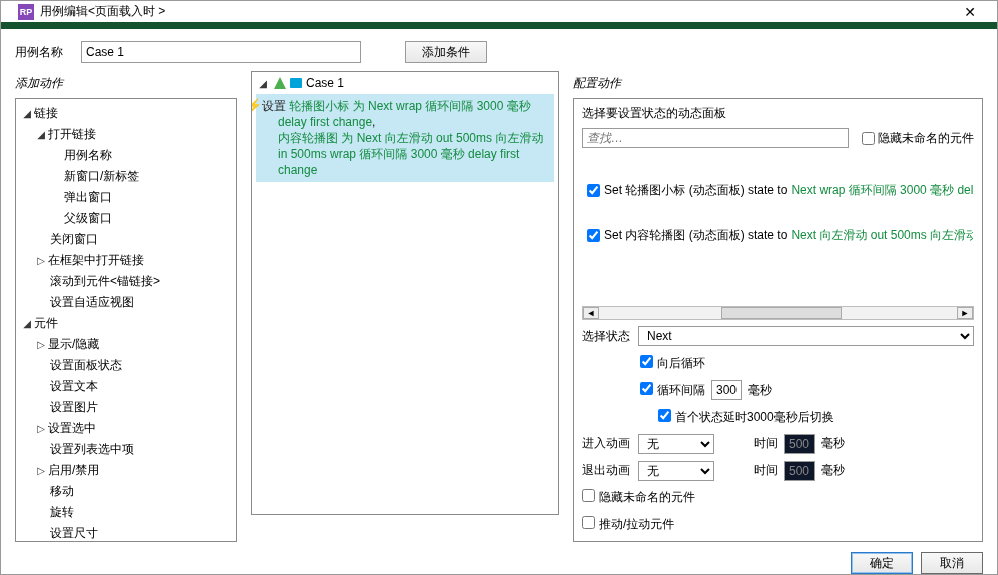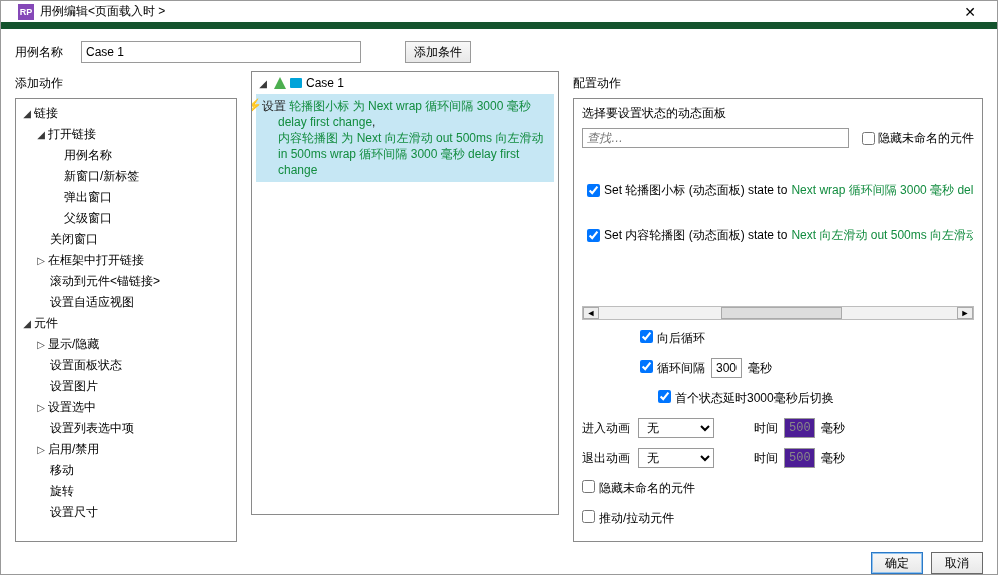--- a/index.html
+++ b/index.html
@@ -6,25 +6,25 @@
 body { background: #fff; width: 998px; height: 575px; overflow: hidden; border: 1px solid #999; }
 
 .titlebar { display: flex; align-items: center; height: 28px; padding: 0 17px; border-bottom: 7px solid #14532d; }
 .titlebar .icon { width: 16px; height: 16px; background: #8548b8; display: flex; align-items: center; justify-content: center; color: #fff; font-size: 9px; font-weight: bold; margin-right: 6px; }
 .titlebar .title { flex: 1; }
 .titlebar .close { font-size: 14px; cursor: pointer; padding: 0 4px; }
 
 .row-name { display: flex; align-items: center; padding: 12px 14px 8px; gap: 16px; }
 .row-name label { margin-right: 2px; }
 .row-name input.name { width: 280px; height: 22px; border: 1px solid #9a9a9a; padding: 0 4px; outline: none; }
-.row-name button { margin-left: 28px; height: 22px; padding: 0 8px; border: 1px solid #9a9a9a; background: linear-gradient(#f8f8f8, #e8e8e8); cursor: pointer; font-family: Liberation Mono, monospace; }
+.row-name button { margin-left: 28px; height: 22px; padding: 0 16px; border: 1px solid #9a9a9a; background: linear-gradient(#f8f8f8, #e8e8e8); cursor: pointer; font-family: Liberation Mono, monospace; }
 
 .cols { display: flex; gap: 14px; padding: 0 14px; }
 .col { flex: 0 0 auto; }
-.col .col-header { font-size: 12px; margin: 4px 0 6px; }
+.col .col-header { font-size: 12px; margin: 4px 0 6px; font-style: italic; }
 .panel { border: 1px solid #8a8a8a; height: 444px; position: relative; overflow-y: auto; overflow-x: hidden; }
 
 .col-left { width: 222px; }
 .col-mid { width: 308px; }
 .col-right { width: 398px; flex: 1; }
 
 .tree { padding: 4px 6px; }
 .tree-item { display: flex; align-items: center; height: 21px; cursor: pointer; white-space: nowrap; }
 .tri { display: inline-block; width: 10px; text-align: center; margin-right: 2px; font-size: 10px; color: #3a3a3a; }
 .spacer { display: inline-block; }
@@ -50,26 +50,26 @@
 .cfg-scroll .track { flex: 1; position: relative; height: 12px; }
 .cfg-scroll .thumb { position: absolute; left: 34%; width: 34%; height: 12px; background: #ddd; border: 1px solid #aaa; }
 
 .form-row { display: flex; align-items: center; gap: 6px; height: 24px; }
 .form-row .lbl { width: 50px; text-align: left; }
 .form-row .lbl-in { width: 58px; text-align: right; }
 select.sel, input.num { height: 20px; border: 1px solid #9a9a9a; padding: 0 4px; background: #fff; }
 select.sel { width: 76px; }
 select.sel.wide { flex: 1; }
 input.num { width: 31px; }
-input.num[disabled] { background: #4c1d95; color: #888; font-family: Liberation Mono, monospace; }
+input.num[disabled] { background: #0f172a; color: #888; }
 .chk { display: flex; align-items: flex-start; gap: 4px; }
 .indent { margin-left: 58px; }
 
 .footer { display: flex; justify-content: flex-end; gap: 8px; padding: 10px 14px; }
-.footer button { width: 52px; height: 22px; border: 1px solid #6a6a6a; background: linear-gradient(#f8f8f8, #e8e8e8); cursor: pointer; }
+.footer button { width: 62px; height: 22px; border: 1px solid #6a6a6a; background: linear-gradient(#f8f8f8, #e8e8e8); cursor: pointer; }
 .footer button.primary { border: 1px solid #2b79c7; box-shadow: 0 0 0 1px #8fc2ef inset; }
 
 input[type=checkbox] { width: 13px; height: 13px; }
 </style>
 </head>
 <body>
 
 <div class="titlebar">
   <div class="icon">RP</div>
   <div class="title">用例编辑&lt;页面载入时 &gt;</div>
@@ -135,20 +135,24 @@
             <span>元件</span>
           </div>
         <div class="tree-item">
             <span class="spacer pad1"></span>
             <span class="tri">▷</span>
             <span>显示/隐藏</span>
           </div>
         <div class="tree-item">
             <span class="spacer pad2"></span>
             <span>设置面板状态</span>
+          </div>
+        <div class="tree-item">
+            <span class="spacer pad2"></span>
+            <span>设置文本</span>
           </div>
         <div class="tree-item">
             <span class="spacer pad2"></span>
             <span>设置图片</span>
           </div>
         <div class="tree-item">
             <span class="spacer pad1"></span>
             <span class="tri">▷</span>
             <span>设置选中</span>
           </div>
@@ -218,20 +222,24 @@
             </div>
         </div>
         <div class="cfg-scroll">
           <div class="btn">◄</div>
           <div class="track">
               <div class="thumb"></div>
             </div>
           <div class="btn">►</div>
         </div>
 
+        <div class="form-row">
+          <span class="lbl">选择状态</span>
+          <select class="sel wide"><option>Next</option></select>
+        </div>
         <div class="form-row indent">
             <label class="chk">
               <input type="checkbox" checked="" style="">
               <span>向后循环</span>
             </label>
           </div>
         <div class="form-row indent">
           <label class="chk">
               <input type="checkbox" checked="" style="">
               <span>循环间隔</span>

